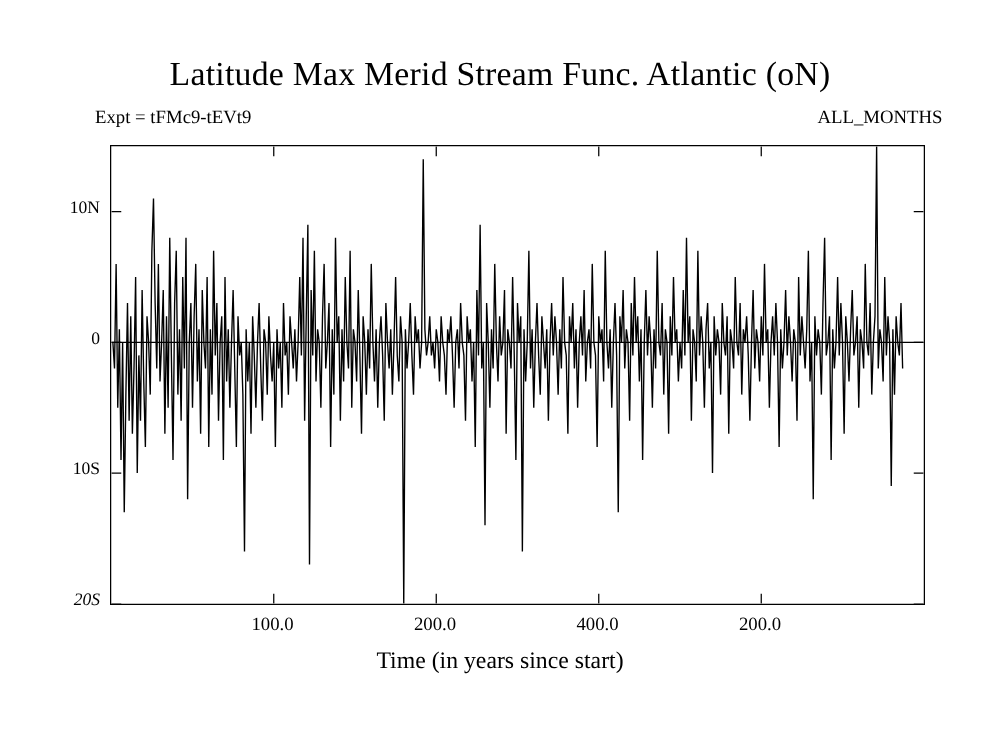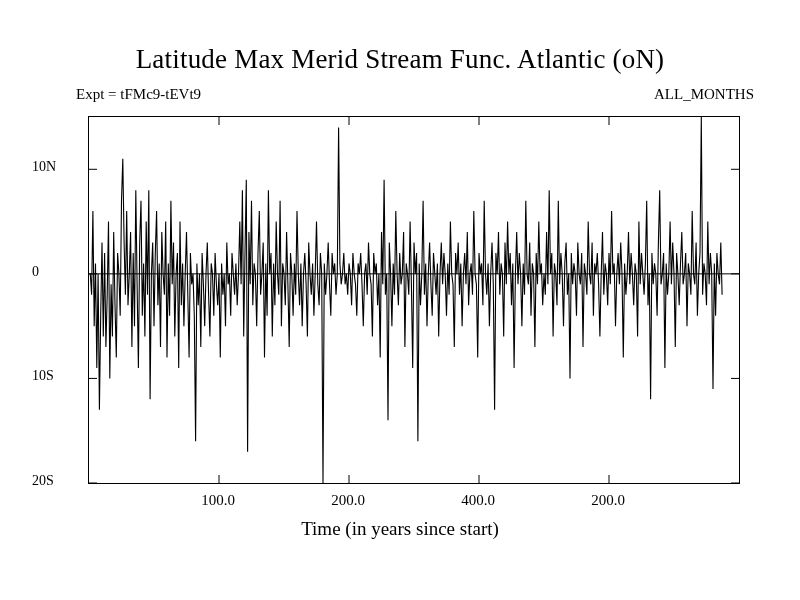--- a/index.html
+++ b/index.html
@@ -54,21 +54,21 @@
   .plot-svg {
     position: absolute;
     left: 0;
     top: 0;
     display: block;
   }
   .ylabel {
     position: absolute;
     font-size: 14px;
     font-family: "Liberation Serif", serif;
-    text-align: left;
+    text-align: right;
     white-space: nowrap;
   }
   .xlabel-tick {
     position: absolute;
     font-size: 15px;
     font-family: Liberation Serif, serif;
     text-align: center;
     white-space: nowrap;
   }
   .xaxis-title {
@@ -111,21 +111,21 @@
         <line x1="390" x2="390" y1="0" y2="8" stroke="#000" stroke-width="1"></line>
         <line x1="520" x2="520" y1="366" y2="358" stroke="#000" stroke-width="1"></line>
         <line x1="520" x2="520" y1="0" y2="8" stroke="#000" stroke-width="1"></line>
         <path d="M1.30,156.86L2.60,177.77L3.90,94.11L5.20,209.14L6.50,146.40L7.80,250.97L9.10,156.86L10.40,292.80L11.70,198.69L13.00,125.49L14.30,219.60L15.60,135.94L16.90,230.06L18.20,177.77L19.50,104.57L20.80,261.43L22.10,167.31L23.40,219.60L24.70,115.03L26.00,188.23L27.30,240.51L28.60,135.94L29.90,156.86L31.20,198.69L32.50,83.66L33.80,41.83L35.10,125.49L36.40,177.77L37.70,94.11L39.00,188.23L40.30,156.86L41.60,115.03L42.90,230.06L44.20,135.94L45.50,209.14L46.80,73.20L48.10,167.31L49.40,250.97L50.70,125.49L52.00,83.66L53.30,198.69L54.60,146.40L55.90,219.60L57.20,104.57L58.50,177.77L59.80,73.20L61.10,282.34L62.40,156.86L63.70,125.49L65.00,209.14L66.30,135.94L67.60,94.11L68.90,188.23L70.20,146.40L71.50,230.06L72.80,115.03L74.10,156.86L75.40,177.77L76.70,104.57L78.00,240.51L79.30,146.40L80.60,198.69L81.90,83.66L83.20,167.31L84.50,125.49L85.80,219.60L87.10,156.86L88.40,135.94L89.70,250.97L91.00,104.57L92.30,188.23L93.60,146.40L94.90,209.14L96.20,156.86L97.50,115.03L98.80,177.77L100.10,240.51L101.40,135.94L102.70,167.31L104.00,156.86L105.30,198.69L106.60,324.17L107.90,146.40L109.20,188.23L110.50,156.86L111.80,230.06L113.10,135.94L114.40,167.31L115.70,209.14L117.00,156.86L118.30,125.49L119.60,177.77L120.90,219.60L122.20,146.40L123.50,156.86L124.80,198.69L126.10,135.94L127.40,167.31L128.70,188.23L130.00,156.86L131.30,240.51L132.60,146.40L133.90,177.77L135.20,156.86L136.50,209.14L137.80,125.49L139.10,167.31L140.40,156.86L141.70,198.69L143.00,135.94L144.30,156.86L145.60,177.77L146.90,146.40L148.20,188.23L149.50,156.86L150.80,104.57L152.10,167.31L153.40,73.20L154.70,219.60L156.00,135.94L157.30,62.74L158.60,334.63L159.90,115.03L161.20,167.31L162.50,83.66L163.80,188.23L165.10,146.40L166.40,156.86L167.70,209.14L169.00,135.94L170.30,94.11L171.60,177.77L172.90,156.86L174.20,125.49L175.50,240.51L176.80,146.40L178.10,198.69L179.40,73.20L180.70,156.86L182.00,135.94L183.30,219.60L184.60,146.40L185.90,188.23L187.20,104.57L188.50,156.86L189.80,177.77L191.10,83.66L192.40,209.14L193.70,146.40L195.00,156.86L196.30,188.23L197.60,115.03L198.90,167.31L200.20,230.06L201.50,135.94L202.80,156.86L204.10,198.69L205.40,146.40L206.70,177.77L208.00,94.11L209.30,156.86L210.60,188.23L211.90,146.40L213.20,209.14L214.50,156.86L215.80,135.94L217.10,167.31L218.40,219.60L219.70,125.49L221.00,156.86L222.30,177.77L223.60,146.40L224.90,198.69L226.20,156.86L227.50,104.57L228.80,167.31L230.10,188.23L231.40,135.94L232.70,156.86L234.00,366.00L235.30,146.40L236.60,177.77L237.90,156.86L239.20,125.49L240.50,167.31L241.80,198.69L243.10,135.94L244.40,156.86L245.70,146.40L247.00,177.77L248.30,156.86L249.60,10.46L250.90,146.40L252.20,167.31L253.50,156.86L254.80,135.94L256.10,167.31L257.40,156.86L258.70,177.77L260.00,146.40L261.30,156.86L262.60,188.23L263.90,135.94L265.20,156.86L266.50,167.31L267.80,198.69L269.10,146.40L270.40,156.86L271.70,135.94L273.00,167.31L274.30,209.14L275.60,156.86L276.90,146.40L278.20,177.77L279.50,125.49L280.80,156.86L282.10,167.31L283.40,219.60L284.70,135.94L286.00,156.86L287.30,146.40L288.60,188.23L289.90,156.86L291.20,240.51L292.50,115.03L293.80,167.31L295.10,62.74L296.40,177.77L297.70,156.86L299.00,303.26L300.30,125.49L301.60,156.86L302.90,209.14L304.20,146.40L305.50,177.77L306.80,94.11L308.10,156.86L309.40,188.23L310.70,135.94L312.00,167.31L313.30,156.86L314.60,115.03L315.90,230.06L317.20,146.40L318.50,156.86L319.80,177.77L321.10,104.57L322.40,167.31L323.70,250.97L325.00,125.49L326.30,156.86L327.60,135.94L328.90,324.17L330.20,146.40L331.50,188.23L332.80,156.86L334.10,83.66L335.40,177.77L336.70,146.40L338.00,209.14L339.30,156.86L340.60,125.49L341.90,167.31L343.20,198.69L344.50,135.94L345.80,156.86L347.10,177.77L348.40,146.40L349.70,219.60L351.00,156.86L352.30,125.49L353.60,167.31L354.90,135.94L356.20,156.86L357.50,198.69L358.80,146.40L360.10,177.77L361.40,104.57L362.70,156.86L364.00,167.31L365.30,230.06L366.60,135.94L367.90,156.86L369.20,125.49L370.50,177.77L371.80,146.40L373.10,209.14L374.40,156.86L375.70,135.94L377.00,167.31L378.30,115.03L379.60,188.23L380.90,156.86L382.20,146.40L383.50,177.77L384.80,94.11L386.10,156.86L387.40,167.31L388.70,240.51L390.00,135.94L391.30,156.86L392.60,146.40L393.90,188.23L395.20,83.66L396.50,156.86L397.80,177.77L399.10,146.40L400.40,209.14L401.70,156.86L403.00,125.49L404.30,167.31L405.60,292.80L406.90,135.94L408.20,156.86L409.50,115.03L410.80,177.77L412.10,146.40L413.40,156.86L414.70,219.60L416.00,125.49L417.30,167.31L418.60,104.57L419.90,156.86L421.20,135.94L422.50,188.23L423.80,146.40L425.10,250.97L426.40,156.86L427.70,115.03L429.00,167.31L430.30,135.94L431.60,156.86L432.90,209.14L434.20,146.40L435.50,177.77L436.80,83.66L438.10,156.86L439.40,167.31L440.70,125.49L442.00,198.69L443.30,146.40L444.60,156.86L445.90,230.06L447.20,135.94L448.50,167.31L449.80,104.57L451.10,156.86L452.40,146.40L453.70,188.23L455.00,156.86L456.30,177.77L457.60,115.03L458.90,167.31L460.20,73.20L461.50,156.86L462.80,135.94L464.10,219.60L465.40,146.40L466.70,156.86L468.00,188.23L469.30,83.66L470.60,167.31L471.90,135.94L473.20,156.86L474.50,209.14L475.80,146.40L477.10,125.49L478.40,177.77L479.70,156.86L481.00,261.43L482.30,135.94L483.60,167.31L484.90,146.40L486.20,156.86L487.50,198.69L488.80,125.49L490.10,156.86L491.40,167.31L492.70,135.94L494.00,230.06L495.30,146.40L496.60,156.86L497.90,177.77L499.20,104.57L500.50,156.86L501.80,167.31L503.10,125.49L504.40,198.69L505.70,146.40L507.00,156.86L508.30,135.94L509.60,167.31L510.90,219.60L512.20,156.86L513.50,115.03L514.80,177.77L516.10,146.40L517.40,156.86L518.70,188.23L520.00,135.94L521.30,167.31L522.60,94.11L523.90,156.86L525.20,146.40L526.50,209.14L527.80,156.86L529.10,135.94L530.40,167.31L531.70,125.49L533.00,156.86L534.30,240.51L535.60,146.40L536.90,177.77L538.20,156.86L539.50,115.03L540.80,167.31L542.10,135.94L543.40,156.86L544.70,188.23L546.00,146.40L547.30,156.86L548.60,219.60L549.90,104.57L551.20,167.31L552.50,135.94L553.80,156.86L555.10,177.77L556.40,146.40L557.70,83.66L559.00,188.23L560.30,156.86L561.60,282.34L562.90,135.94L564.20,167.31L565.50,146.40L566.80,156.86L568.10,198.69L569.40,125.49L570.70,73.20L572.00,167.31L573.30,156.86L574.60,135.94L575.90,250.97L577.20,146.40L578.50,177.77L579.80,156.86L581.10,104.57L582.40,167.31L583.70,125.49L585.00,156.86L586.30,230.06L587.60,135.94L588.90,156.86L590.20,188.23L591.50,146.40L592.80,115.03L594.10,167.31L595.40,156.86L596.70,135.94L598.00,209.14L599.30,146.40L600.60,156.86L601.90,177.77L603.20,94.11L604.50,156.86L605.80,167.31L607.10,125.49L608.40,198.69L609.70,156.86L611.00,135.94L612.30,0.00L613.60,177.77L614.90,146.40L616.20,156.86L617.50,188.23L618.80,104.57L620.10,167.31L621.40,135.94L622.70,156.86L624.00,271.89L625.30,146.40L626.60,198.69L627.90,135.94L629.20,156.86L630.50,167.31L631.80,125.49L633.10,177.77L634.40,NaNL635.70,NaNL637.00,NaNL638.30,NaNL639.60,NaNL640.90,NaNL642.20,NaNL643.50,NaN" fill="none" stroke="#000000" stroke-width="1.1" stroke-linejoin="miter"></path>
       </svg>
   </div>
 
   <div class="ylabel" id="yl0" style="left: 32px; width: 48px; top: 159.286px;">10N</div>
   <div class="ylabel" id="yl1" style="left: 32px; width: 48px; top: 263.857px;">0</div>
   <div class="ylabel" id="yl2" style="left: 32px; width: 48px; top: 368.429px;">10S</div>
-  <div class="ylabel" id="yl3" style="left: 32px; width: 48px; top: 473px;">20S</div>
+  <div class="ylabel" id="yl3" style="left: 32px; width: 48px; top: 473px; font-style: italic;">20S</div>
 
   <div class="xlabel-tick" id="xl0" style="left: 178px; width: 80px; top: 492px;">100.0</div>
   <div class="xlabel-tick" id="xl1" style="left: 308px; width: 80px; top: 492px; text-align: center;">200.0</div>
   <div class="xlabel-tick" id="xl2" style="left: 438px; width: 80px; top: 492px;">400.0</div>
   <div class="xlabel-tick" id="xl3" style="left: 568px; width: 80px; top: 492px;">200.0</div>
 
   <div class="xaxis-title">Time (in years since start)</div>
 </div>
 
 </body></html>

